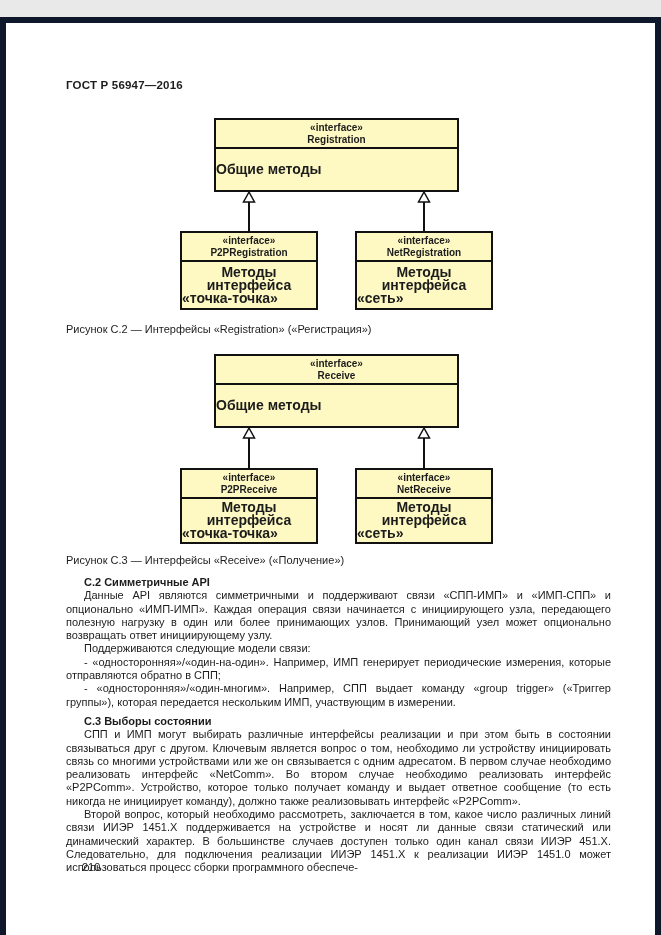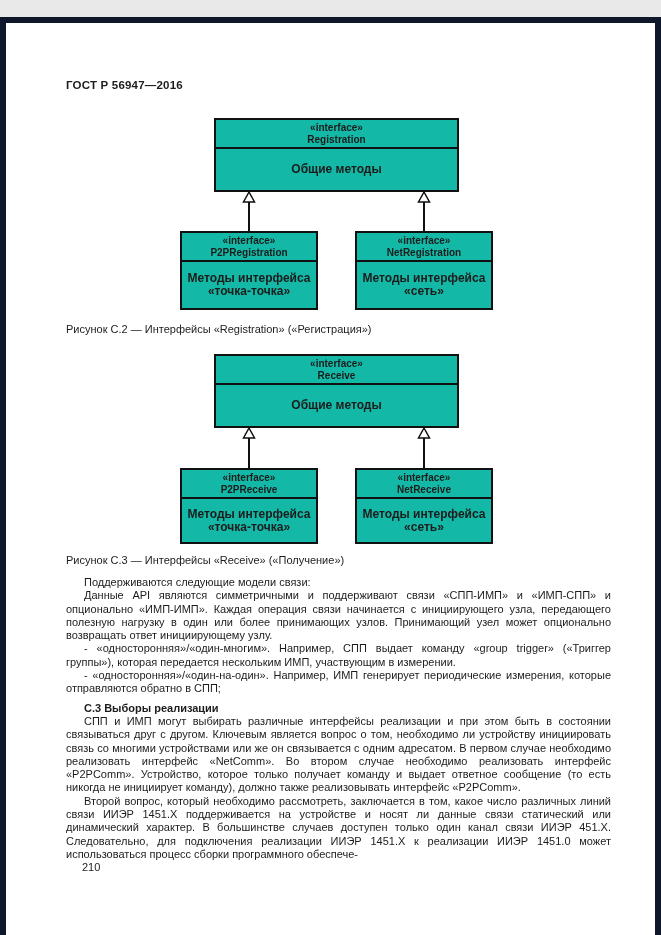--- a/index.html
+++ b/index.html
@@ -17,36 +17,36 @@
   .doc-header {
     position:absolute; left:60px; top:56px;
     font-size:11.5px; font-weight:bold; letter-spacing:0.2px;
   }
   .diagram { position:absolute; left:0; width:661px; }
   .diagram-1 { top:95px;  height:192px; }
   .diagram-2 { top:331px; height:190px; }
   .umlbox {
     position:absolute;
     border:2px solid #111;
-    background:#14b8a6;
+    background:#fef9c3;
     box-sizing:border-box;
     display:flex; flex-direction:column;
   }
   .umlbox .hd {
     border-bottom:2px solid #111;
     text-align:center;
     font-weight:bold; font-size:10px; line-height:12px;
     padding:2px 1px 1px 1px;
   }
   .umlbox .bd {
     flex:1;
     display:flex; flex-direction:column;
-    align-items:center; justify-content:center;
+    align-items:flex-start; justify-content:center;
     text-align:center;
-    font-weight:bold; font-size:12px; line-height:13px;
+    font-weight:bold; font-size:14px; line-height:13px;
   }
   .parent-box { left:208px; top:0;  width:245px; height:74px; }
   .child-left  { left:174px; width:138px; }
   .child-right { left:349px; width:138px; }
   .diagram-1 .child { top:113px; height:79px; }
   .diagram-2 .child { top:114px; height:76px; }
   .connectors { position:absolute; left:0; top:0; }
   .figure-caption {
     position:absolute; left:60px; width:545px;
     font-size:11px;
@@ -144,24 +144,25 @@
       <div class="bd">
         <div>Методы интерфейса</div>
         <div>«сеть»</div>
       </div>
     </div>
   </div>
 
   <div class="figure-caption caption-2">Рисунок С.3 — Интерфейсы «Receive» («Получение»)</div>
 
   <div class="text-block">
+    <p class="heading">С.2 Симметричные API</p>
+    <p>Данные API являются симметричными и поддерживают связи «СПП-ИМП» и «ИМП-СПП» и опционально «ИМП-ИМП». Каждая операция связи начинается с инициирующего узла, передающего полезную нагрузку в один или более принимающих узлов. Принимающий узел может опционально возвращать ответ инициирующему узлу.</p>
     <p>Поддерживаются следующие модели связи:</p>
-    <p>Данные API являются симметричными и поддерживают связи «СПП-ИМП» и «ИМП-СПП» и опционально «ИМП-ИМП». Каждая операция связи начинается с инициирующего узла, передающего полезную нагрузку в один или более принимающих узлов. Принимающий узел может опционально возвращать ответ инициирующему узлу.</p>
+    <p>- «односторонняя»/«один-на-один». Например, ИМП генерирует периодические измерения, которые отправляются обратно в СПП;</p>
     <p>- «односторонняя»/«один-многим». Например, СПП выдает команду «group trigger» («Триггер группы»), которая передается нескольким ИМП, участвующим в измерении.</p>
-    <p>- «односторонняя»/«один-на-один». Например, ИМП генерирует периодические измерения, которые отправляются обратно в СПП;</p>
-    <p class="heading heading-gap">С.3 Выборы реализации</p>
+    <p class="heading heading-gap">С.3 Выборы состоянии</p>
     <p>СПП и ИМП могут выбирать различные интерфейсы реализации и при этом быть в состоянии связываться друг с другом. Ключевым является вопрос о том, необходимо ли устройству инициировать связь со многими устройствами или же он связывается с одним адресатом. В первом случае необходимо реализовать интерфейс «NetComm». Во втором случае необходимо реализовать интерфейс «P2PComm». Устройство, которое только получает команду и выдает ответное сообщение (то есть никогда не инициирует команду), должно также реализовывать интерфейс «P2PComm».</p>
     <p>Второй вопрос, который необходимо рассмотреть, заключается в том, какое число различных линий связи ИИЭР 1451.X поддерживается на устройстве и носят ли данные связи статический или динамический характер. В большинстве случаев доступен только один канал связи ИИЭР 451.X. Следовательно, для подключения реализации ИИЭР 1451.X к реализации ИИЭР 1451.0 может использоваться процесс сборки программного обеспече-</p>
   </div>
 
   <div class="page-number">210</div>
 
 </div>
 
 </body></html>

